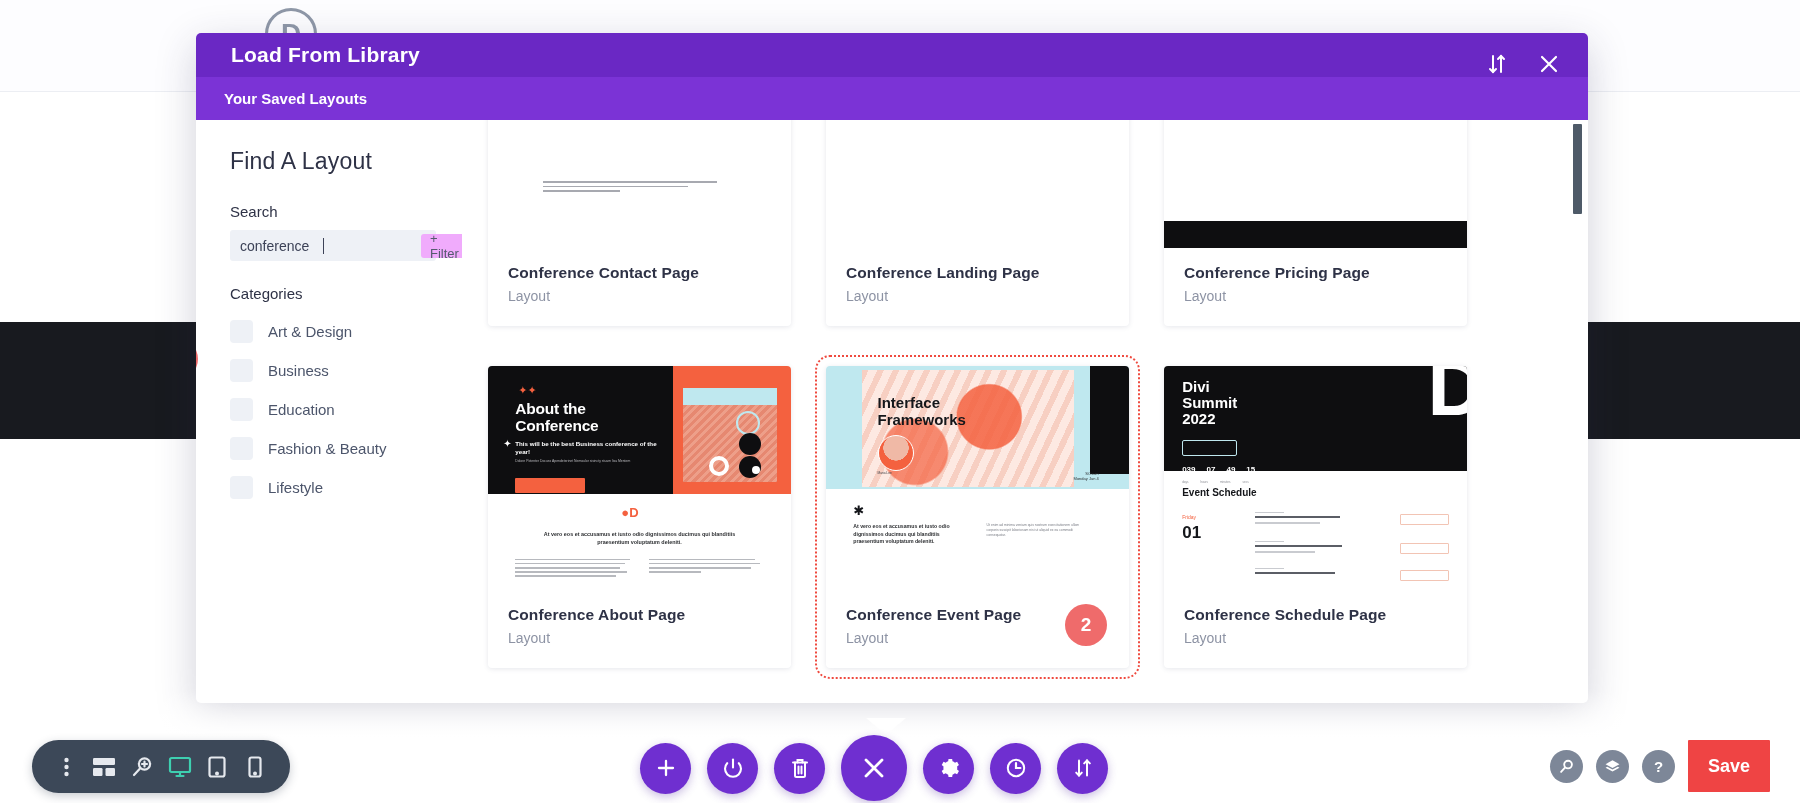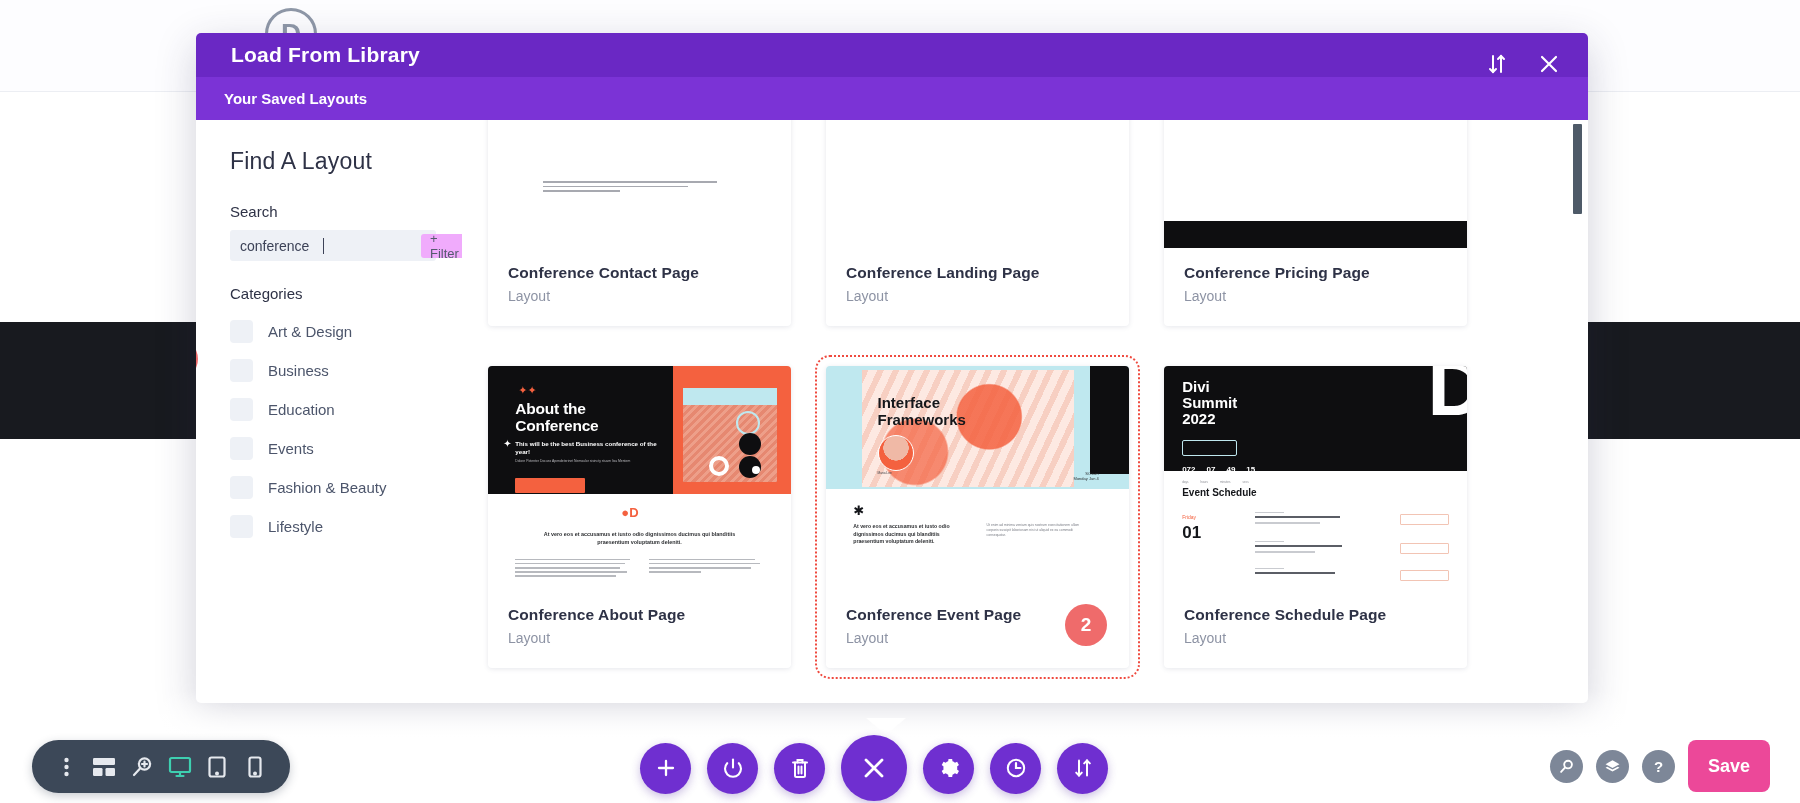--- a/index.html
+++ b/index.html
@@ -159,21 +159,21 @@
     box-shadow:0 3px 10px rgba(80,40,160,.3);
   }
   .cbtn.big { width:66px; height:66px; }
   .tri-up {
     position:absolute; left:866px; top:718px; width:0; height:0;
     border-left:20px solid transparent; border-right:20px solid transparent; border-top:17px solid #ffffff;
   }
 
   .bottom-right { position:absolute; right:30px; top:740px; display:flex; align-items:center; gap:13px; }
   .rbtn { width:33px; height:33px; border-radius:50%; background:#7d8798; color:#fff; display:flex; align-items:center; justify-content:center; cursor:pointer; font-size:15px; font-weight:bold; }
-  .save-btn { width:82px; height:52px; border-radius:8px; background:#ec4899; color:#fff; font-size:18px; font-weight:bold;
+  .save-btn { width:82px; height:52px; border-radius:1px; background:#ef4444; color:#fff; font-size:18px; font-weight:bold;
               display:flex; align-items:center; justify-content:center; cursor:pointer; }
 
   .bottom-fade { position:absolute; left:0; top:690px; width:1800px; height:113px; background:linear-gradient(to bottom,rgba(255,255,255,0),#ffffff 42%); pointer-events:none; }
 </style>
 </head>
 <body>
 
 <div id="root">
 
   <div class="page-bg">
@@ -226,24 +226,20 @@
             <div class="cat-box"></div>
             <div class="cat-label">Art &amp; Design</div>
           </div>
           <div class="cat-row">
             <div class="cat-box"></div>
             <div class="cat-label">Business</div>
           </div>
           <div class="cat-row">
             <div class="cat-box"></div>
             <div class="cat-label">Education</div>
-          </div>
-          <div class="cat-row">
-            <div class="cat-box"></div>
-            <div class="cat-label">Events</div>
           </div>
           <div class="cat-row">
             <div class="cat-box"></div>
             <div class="cat-label">Fashion &amp; Beauty</div>
           </div>
           <div class="cat-row">
             <div class="cat-box"></div>
             <div class="cat-label">Lifestyle</div>
           </div>
         </div>
@@ -360,21 +356,21 @@
             </div>
 
             <div class="card">
               <div class="thumb">
                 <div class="t-root">
                   <div class="sc-black"></div>
                   <div class="sc-bigD">D</div>
                   <div class="sc-title">Divi<br>Summit<br>2022</div>
                   <div class="sc-pill"></div>
                   <div class="sc-nums">
-                      <span>072</span>
+                      <span>039</span>
                       <span>07</span>
                       <span>49</span>
                       <span>15</span>
                     </div>
                   <div class="sc-numsub">
                       <span>days</span>
                       <span>hours</span>
                       <span>minutes</span>
                       <span>secs</span>
                     </div>

